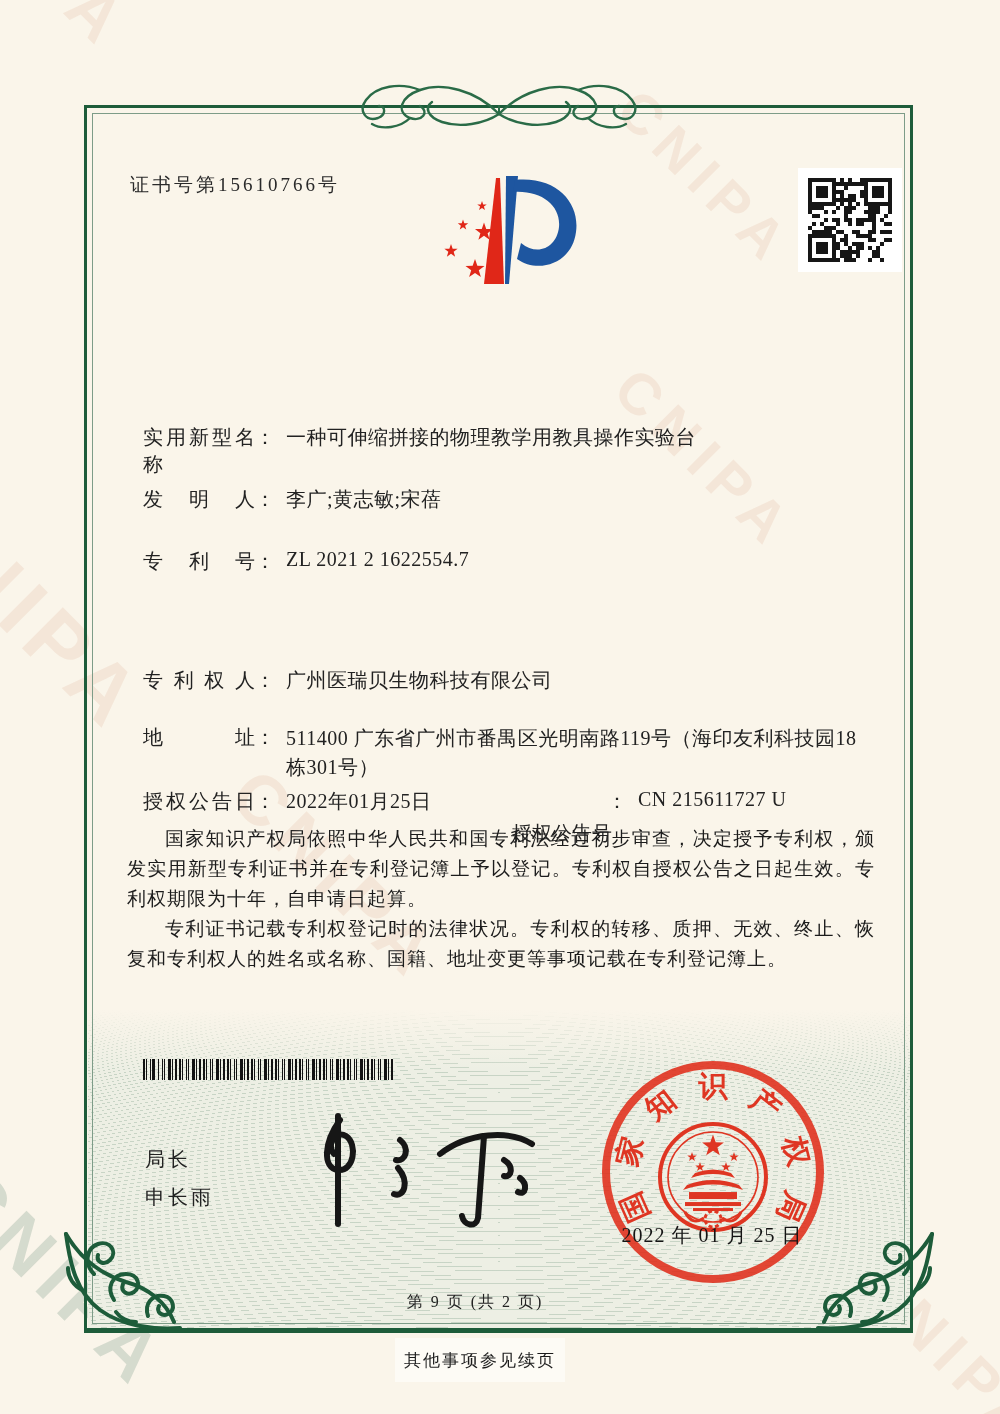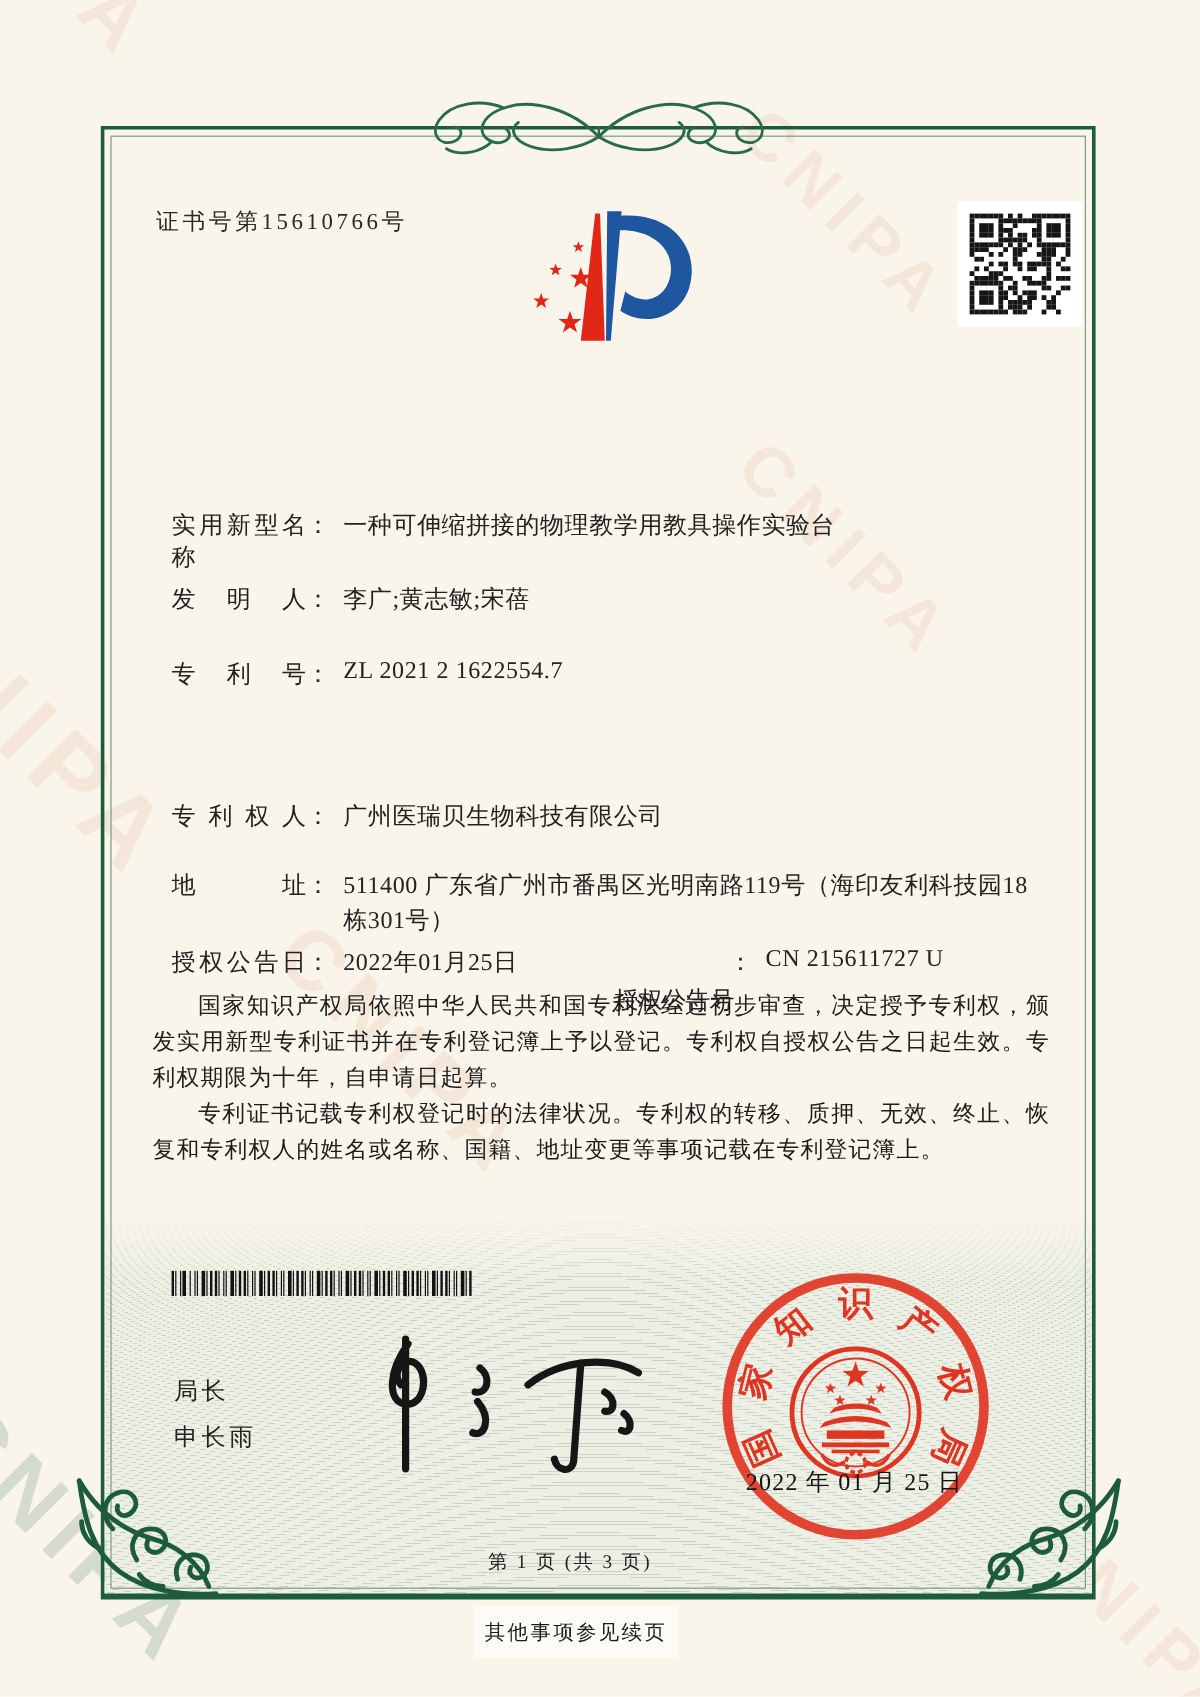--- a/index.html
+++ b/index.html
@@ -720,16 +720,16 @@
   <span class="seal-char" style="transform: translate(-50%, -50%) rotate(-114deg) translateY(-85px);">国</span>
       <span class="seal-char" style="transform: translate(-50%, -50%) rotate(-76deg) translateY(-85px);">家</span>
       <span class="seal-char" style="transform: translate(-50%, -50%) rotate(-38deg) translateY(-85px);">知</span>
       <span class="seal-char" style="transform: translate(-50%, -50%) rotate(0deg) translateY(-85px);">识</span>
       <span class="seal-char" style="transform: translate(-50%, -50%) rotate(38deg) translateY(-85px);">产</span>
       <span class="seal-char" style="transform: translate(-50%, -50%) rotate(76deg) translateY(-85px);">权</span>
       <span class="seal-char" style="transform: translate(-50%, -50%) rotate(114deg) translateY(-85px);">局</span>
     </div>
   <div class="seal-date">2022 年 01 月 25 日</div>
 
-  <div class="page-num">第 1 页 (共 3 页)</div>
+  <div class="page-num">第 9 页 (共 2 页)</div>
   <div class="cont-box">其他事项参见续页</div>
 
 </div>
 
 </body></html>

